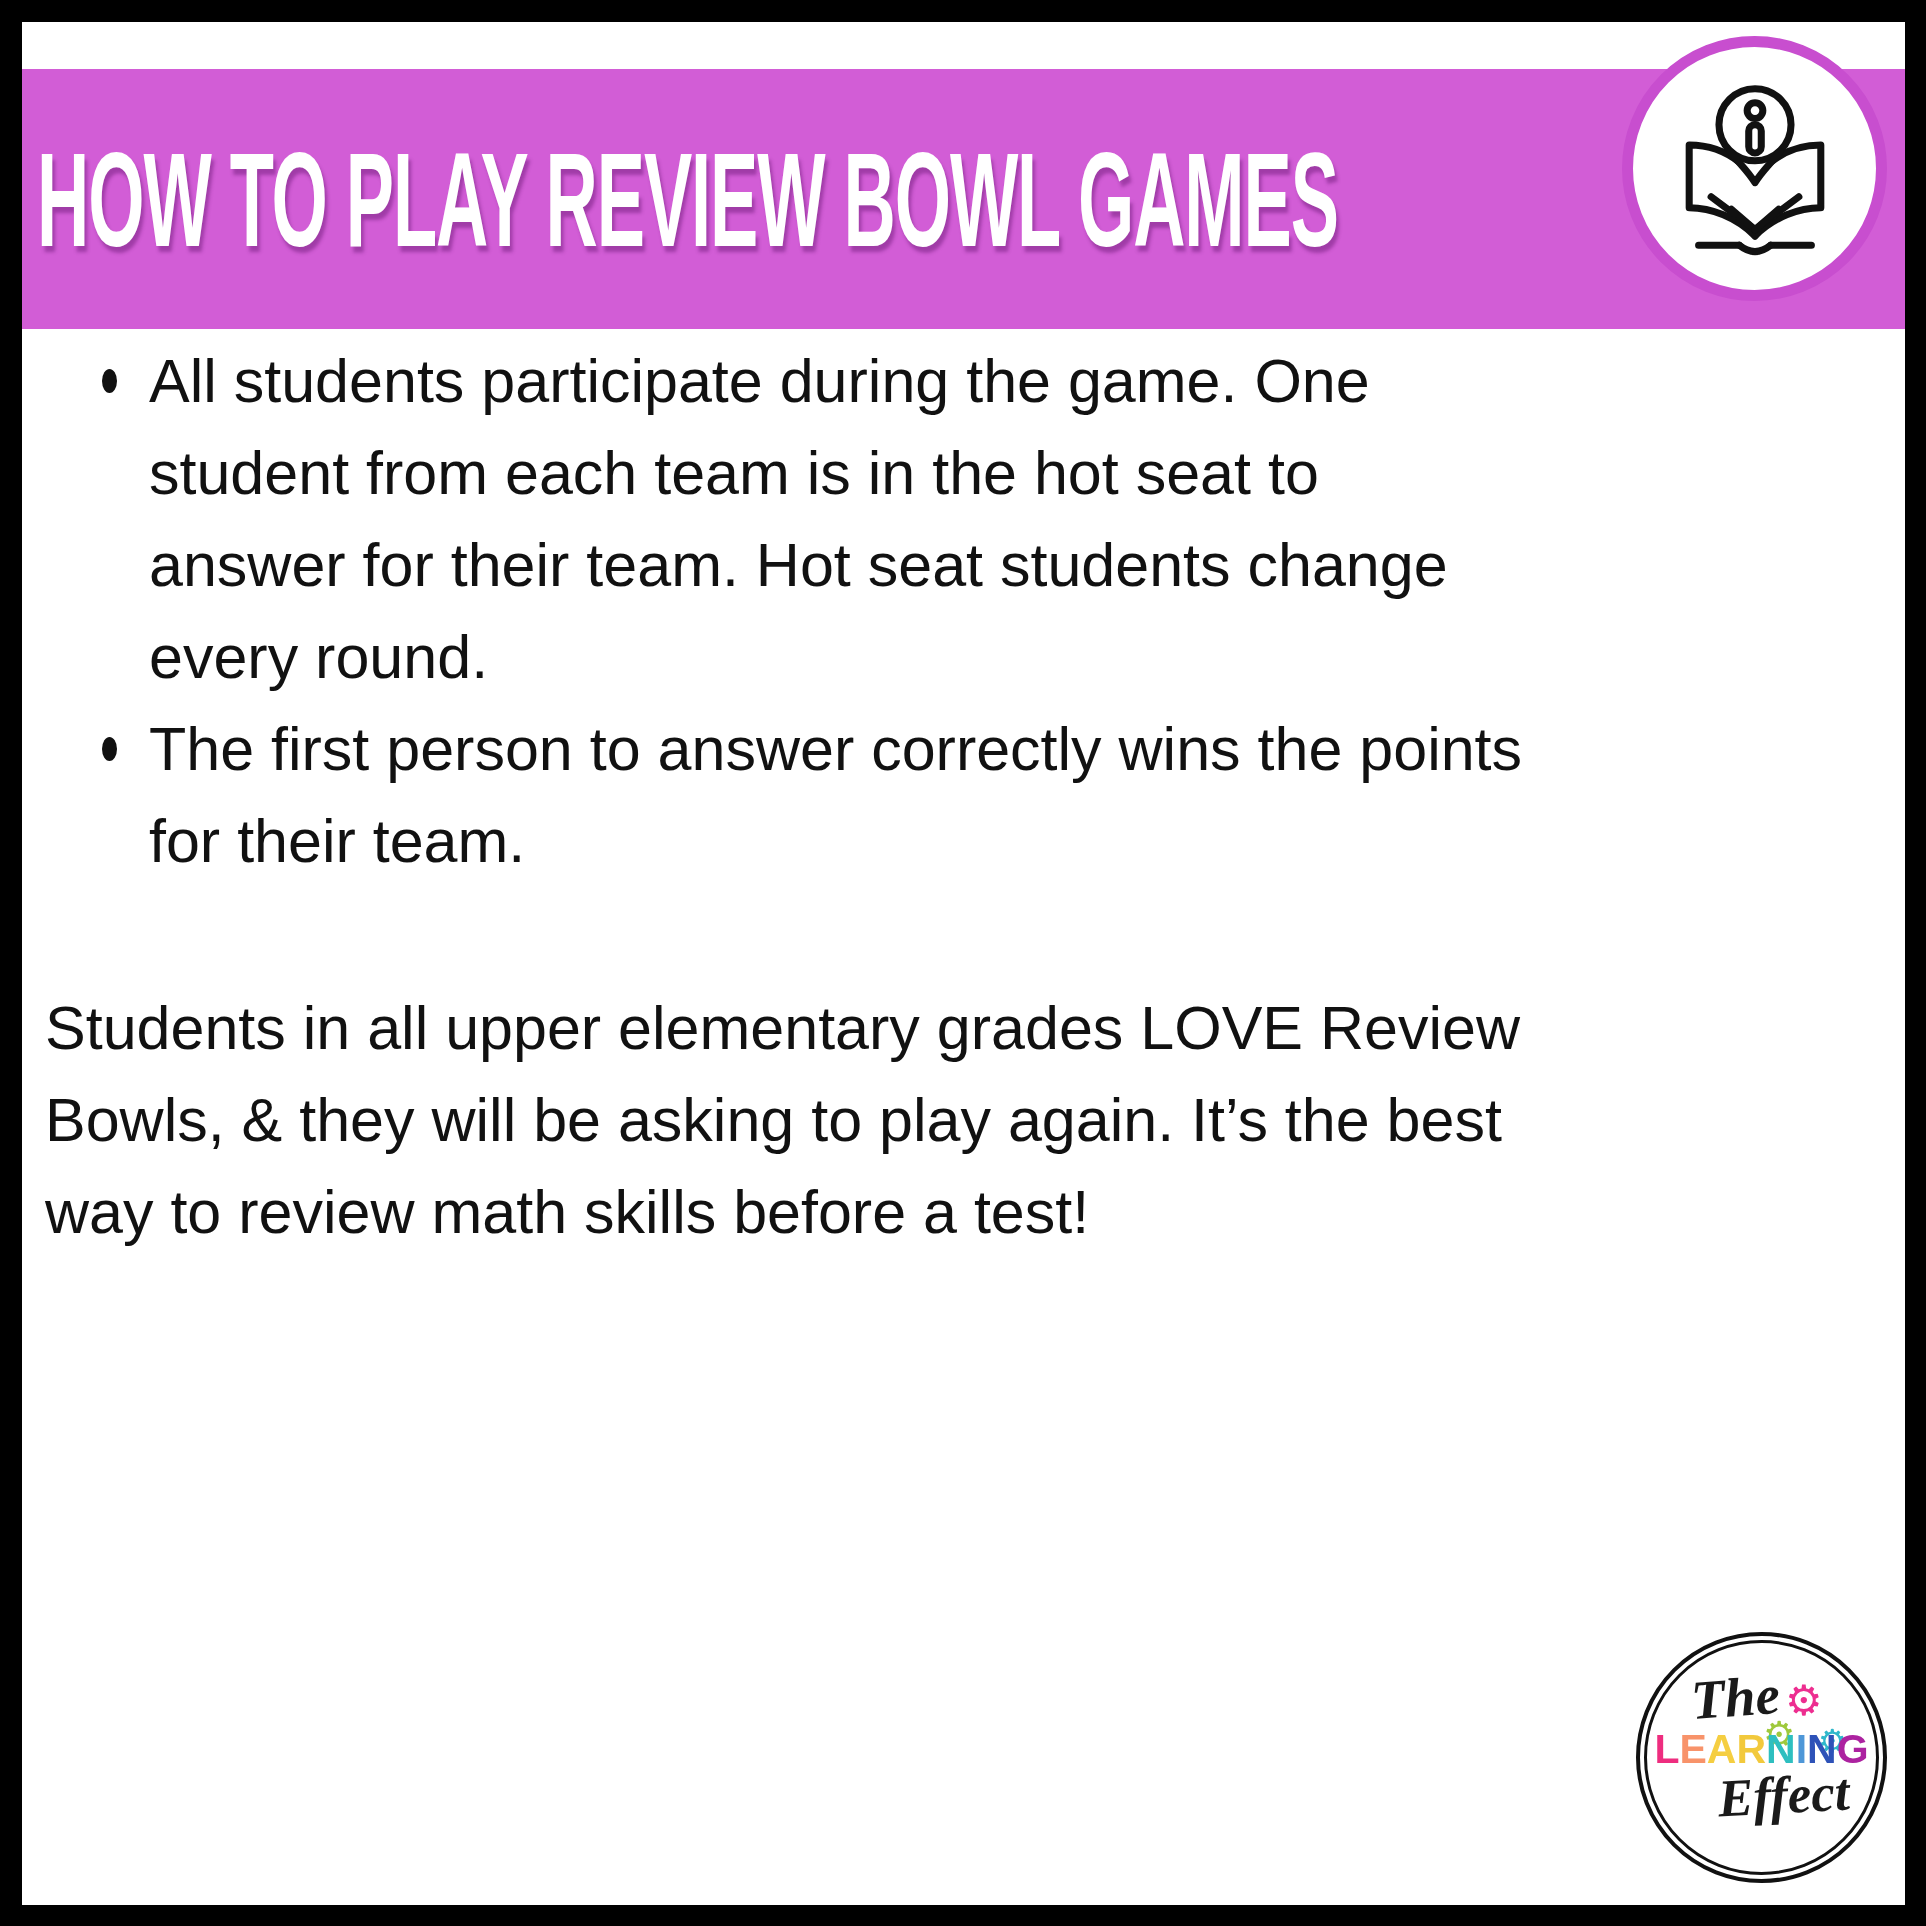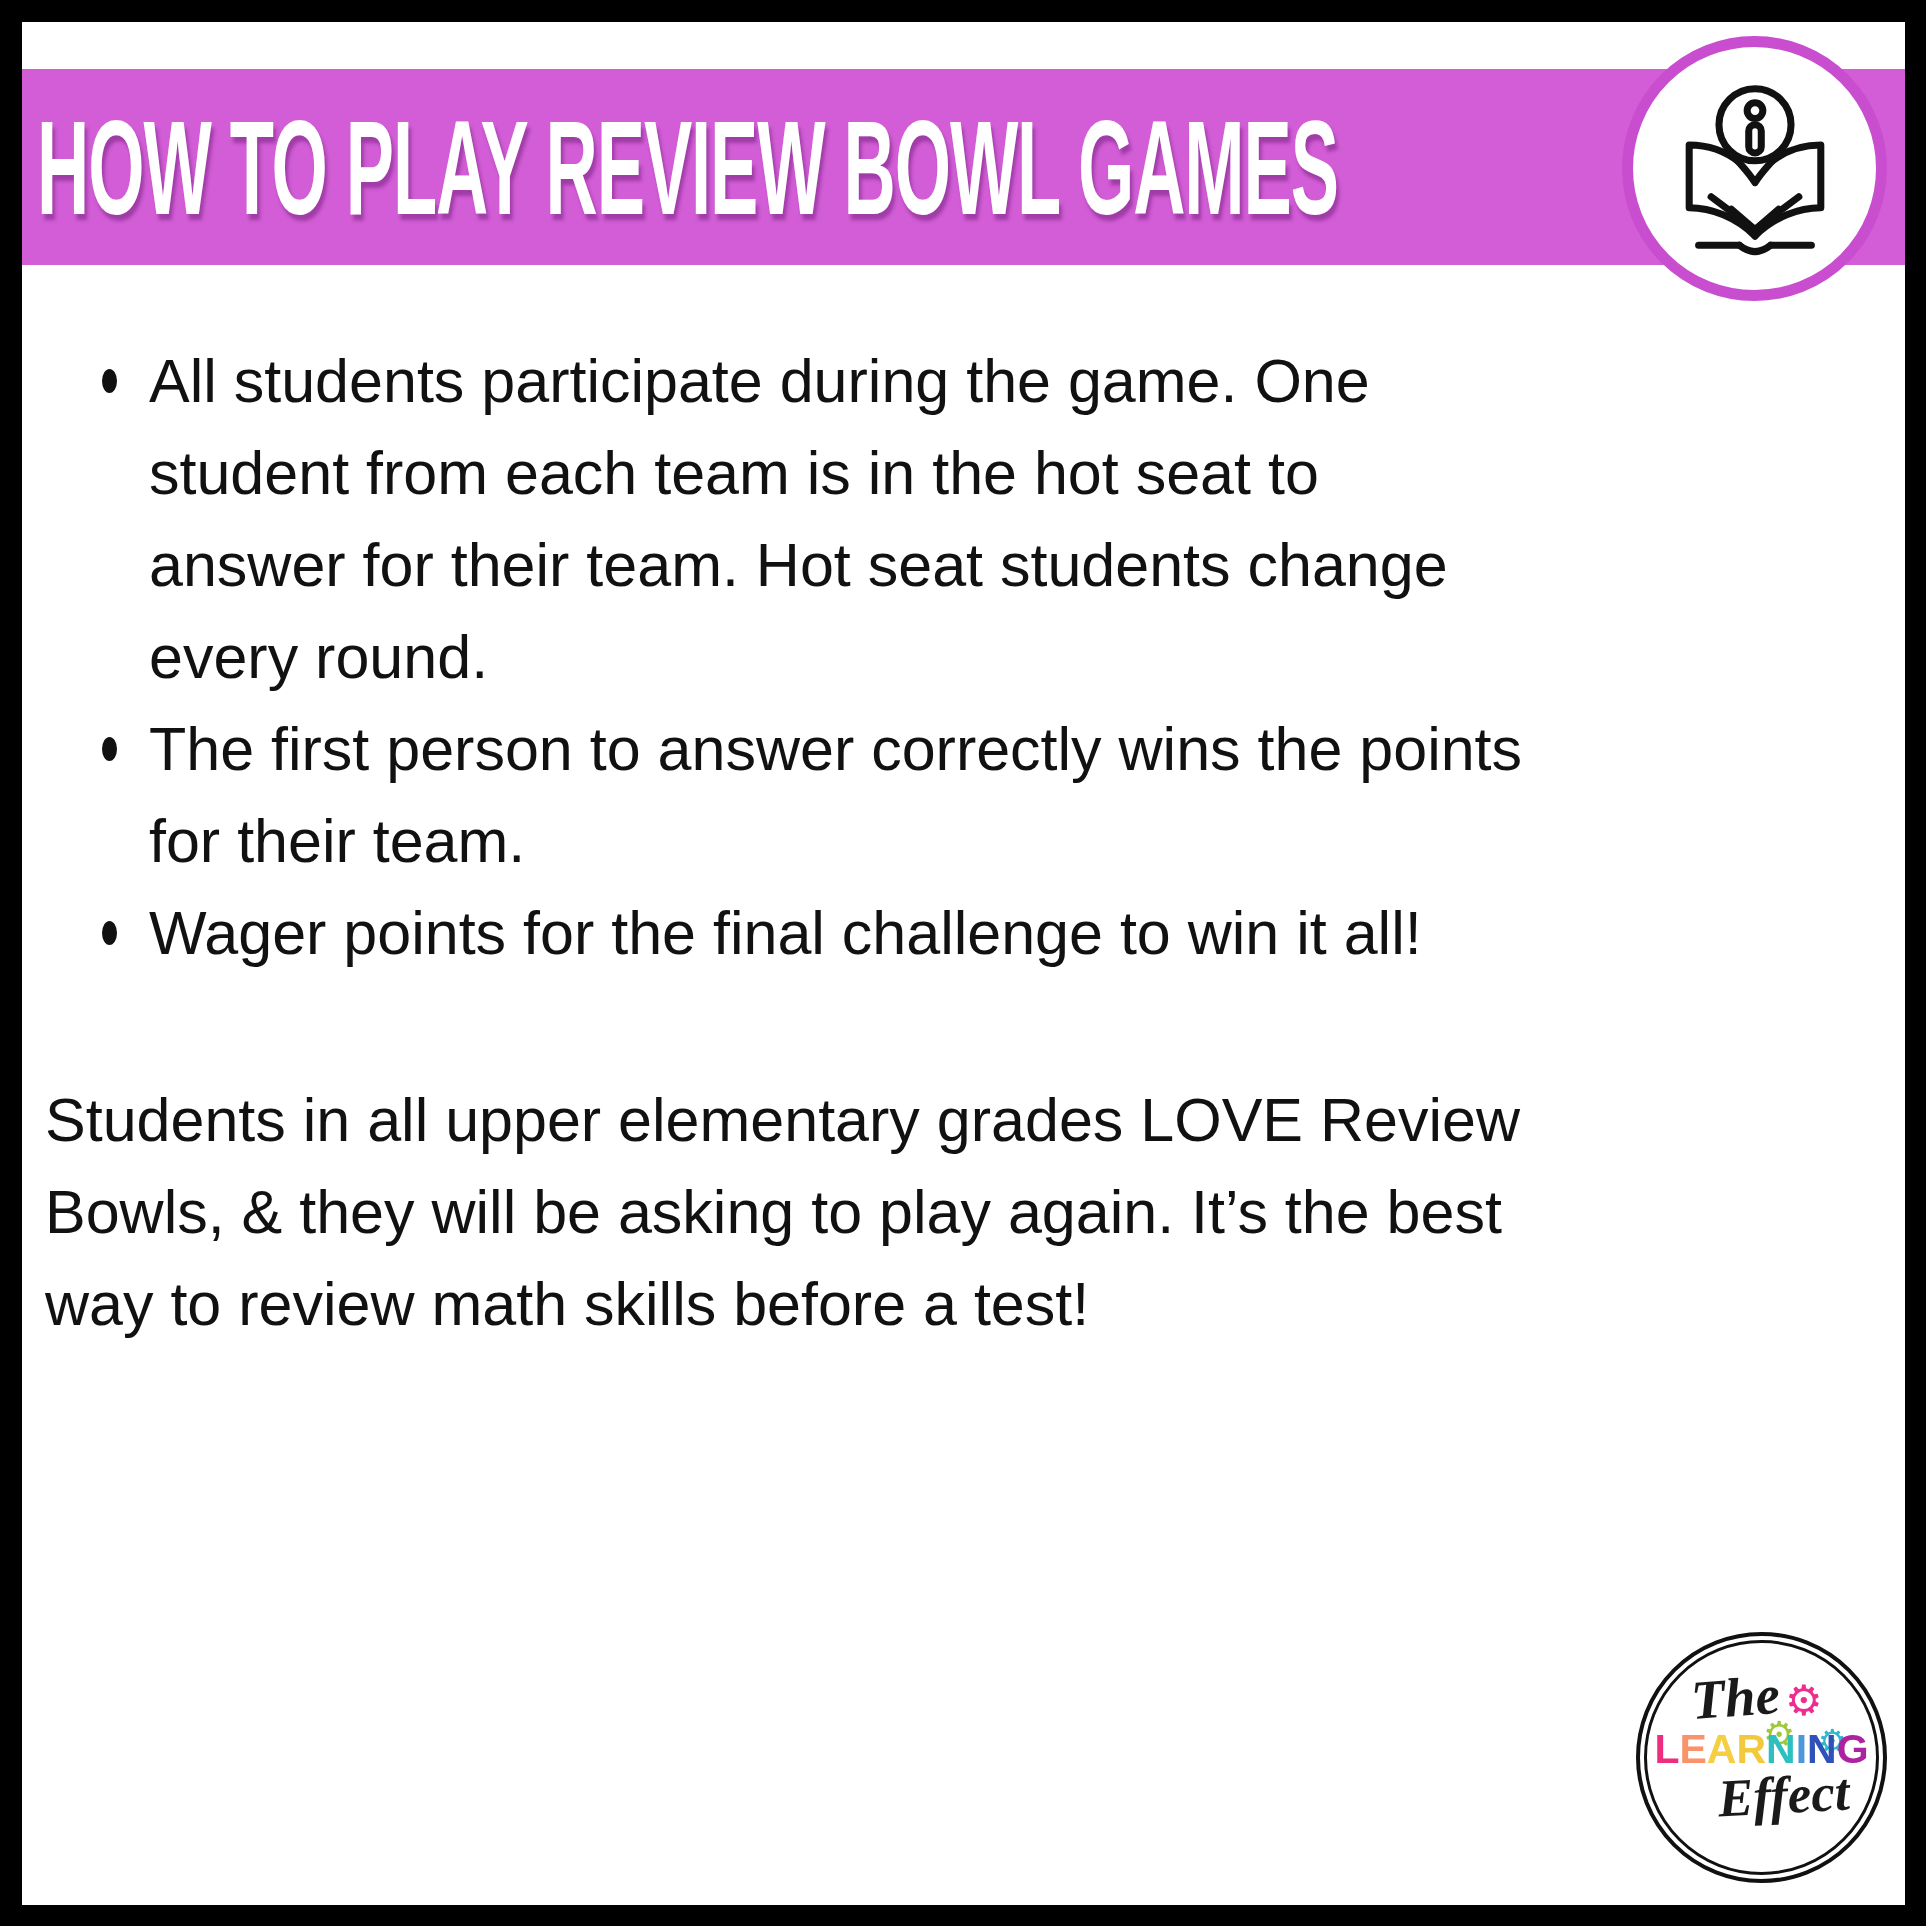--- a/index.html
+++ b/index.html
@@ -23,21 +23,21 @@
     border: 22px solid #000000;
     pointer-events: none;
     z-index: 50;
   }
   
   .banner {
     position: absolute;
     top: 69px;
     left: 22px;
     right: 22px;
-    height: 196px;
+    height: 260px;
     background: #D25DD6;
     display: flex;
     align-items: center;
     z-index: 5;
   }
   .banner-title {
     color: #ffffff;
     font-weight: 700;
     font-size: 134px;
     letter-spacing: -2px;
@@ -207,21 +207,20 @@
   </div>
 
   <div class="content">
     <ul class="rules">
       <li>All students participate during the game. One
 student from each team is in the hot seat to
 answer for their team. Hot seat students change
 every round.</li>
       <li>The first person to answer correctly wins the points
 for their team.</li>
-      <li>Wager points for the final challenge to win it all!</li>
     </ul>
     <div class="closing">Students in all upper elementary grades LOVE Review
 Bowls, &amp; they will be asking to play again. It’s the best
 way to review math skills before a test!</div>
   </div>
 
   <div class="logo-circle">
     <div class="logo-inner">
       <div class="logo-the">The</div>
       <div class="logo-learning">

